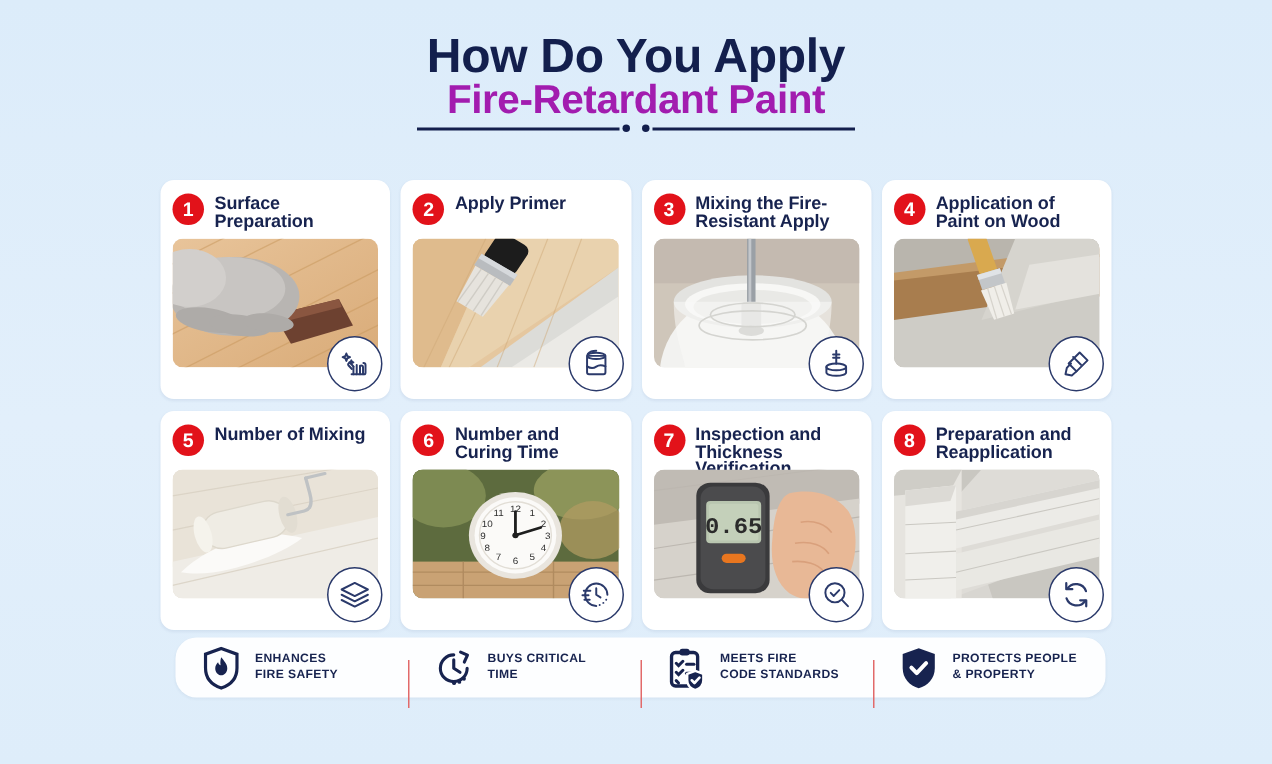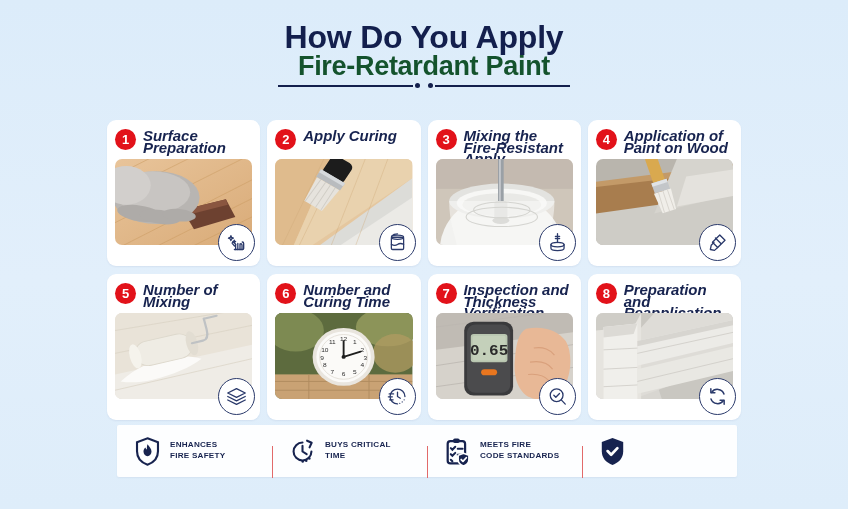--- a/index.html
+++ b/index.html
@@ -12,21 +12,21 @@
   }
   .canvas { position:absolute; inset:0; background:linear-gradient(180deg,#dcecfa 0%,#e2effb 55%,#deedfa 100%); }
 
   
   .title-wrap { position:absolute; top:24px; left:0; width:848px; text-align:center; }
   .t-line1 {
     font-size:32px; font-weight:bold; color:#131f4d; letter-spacing:-0.2px;
     line-height:27px;
   }
   .t-line2 {
-    font-size:27px; font-weight:bold; color:#14532d; letter-spacing:-0.3px;
+    font-size:27px; font-weight:bold; color:#a21caf; letter-spacing:-0.3px;
     line-height:31px;
   }
   .t-line3row { display:flex; align-items:center; justify-content:center; gap:8px; margin-top:1px; }
   .t-line3 { font-size:21px; font-weight:bold; color:#131f4d; line-height:25px; white-space:nowrap; }
   .rule { display:flex; align-items:center; }
   .rule .bar { height:2px; background:#131f4d; width:135px; }
   .rule .dot { width:5px; height:5px; border-radius:50%; background:#131f4d; }
   .rule.left .bar { margin-right:0; }
   .rule.left .dot { margin-left:2px; }
   .rule.right .dot { margin-right:2px; }
@@ -52,24 +52,23 @@
   .badge {
     flex:0 0 auto;
     width:21px;height:21px;border-radius:50%;
     background:#e2121a;
     color:#fff;font-size:13px;font-weight:bold;
     display:flex;align-items:center;justify-content:center;
     line-height:1;
     margin-top:1px;
   }
   .card-title {
-    font-size:15px;font-weight:bold;color:#17234f;line-height:11.6px;
+    font-size:12px;font-weight:bold;color:#17234f;line-height:11.6px;
     padding-top:2px;
     letter-spacing:-0.05px;
-    font-style:italic;
   }
   .photo {
     position:relative;
     height:86px;
     border-radius:7px;
     overflow:hidden;
     margin-top:1px;
   }
   .photo svg { display:block; width:100%; height:100%; }
 
@@ -78,23 +77,23 @@
     width:37px;height:37px;border-radius:50%;
     background:#ffffff;
     border:1.4px solid #2b3a6b;
     display:flex;align-items:center;justify-content:center;
   }
   .icon-badge svg { width:21px;height:21px; display:block; }
 
   
   .benefits {
     position:absolute; left:117px; top:425px;
-    width:620px; height:52px;
+    width:620px; height:40px;
     background:#fdfeff;
-    border-radius:2px;
+    border-radius:14px;
     display:flex; align-items:center;
     box-shadow:0 1px 2px rgba(30,60,110,.06);
   }
   .benefit {
     flex:1 1 0;
     display:flex; align-items:center; gap:9px;
     padding-left:17px;
     position:relative;
   }
   .benefit + .benefit::before {
@@ -173,21 +172,21 @@
         <path d="M11 14.2l-1.8-2.4a1.2 1.2 0 00-1.9 1.5L9.8 16"></path>
         <path d="M5.6 4.2l.8 2 2 .8-2 .8-.8 2-.8-2-2-.8 2-.8z"></path>
         <path d="M9.4 9.4l.45 1.1 1.1.45-1.1.45-.45 1.1-.45-1.1-1.1-.45 1.1-.45z"></path>
       </svg>
     </div>
   </div>
 
   <div class="card">
     <div class="card-head">
       <div class="badge">2</div>
-      <div class="card-title">Apply Curing</div>
+      <div class="card-title">Apply Primer</div>
     </div>
     <div class="photo">
       <svg viewBox="0 0 146 98" preserveAspectRatio="none">
         <rect width="146" height="98" fill="#e5c79f"></rect>
         <polygon points="0,0 60,0 20,98 0,98" fill="#dfbb8d"></polygon>
         <polygon points="60,0 146,0 146,22 40,98 20,98" fill="#e9d2ae"></polygon>
         <polygon points="48,98 146,22 146,98" fill="#dcdcd8"></polygon>
         <polygon points="70,98 146,44 146,98" fill="#ebeae6"></polygon>
         <g stroke="#cfa978" stroke-width=".8" opacity=".5">
           <line x1="8" y1="98" x2="52" y2="0"></line>
@@ -505,15 +504,17 @@
 CODE STANDARDS</span>
   </div>
 
   <div class="benefit">
     <span class="b-icon">
       <svg viewBox="0 0 24 26">
         <path d="M12 1l9.6 3.5v8.3c0 6.3-4.1 10.4-9.6 12.2C6.5 23.2 2.4 19.1 2.4 12.8V4.5z" fill="#17234f"></path>
         <path d="M7.6 12.6l3.2 3.3 5.6-5.9" fill="none" stroke="#ffffff" stroke-width="2.4" stroke-linecap="round" stroke-linejoin="round"></path>
       </svg>
     </span>
+    <span class="b-text">PROTECTS PEOPLE
+&amp; PROPERTY</span>
   </div>
 
 </div>
 
 </body></html>

